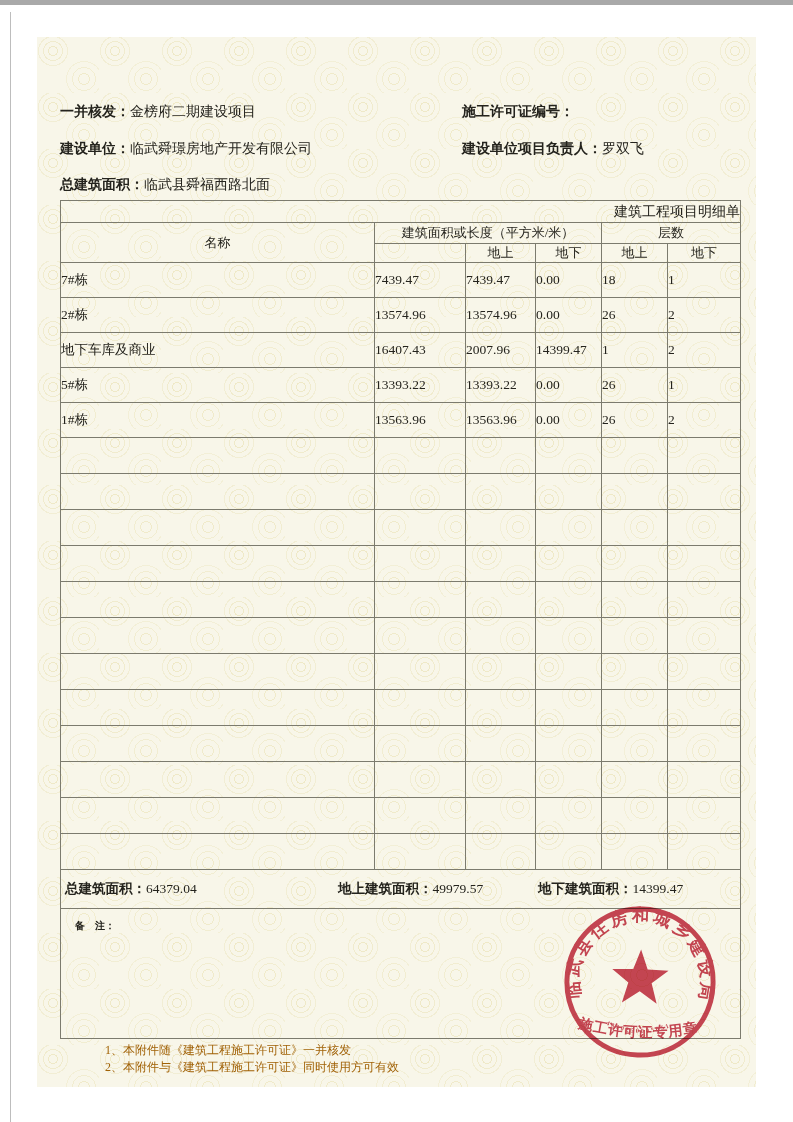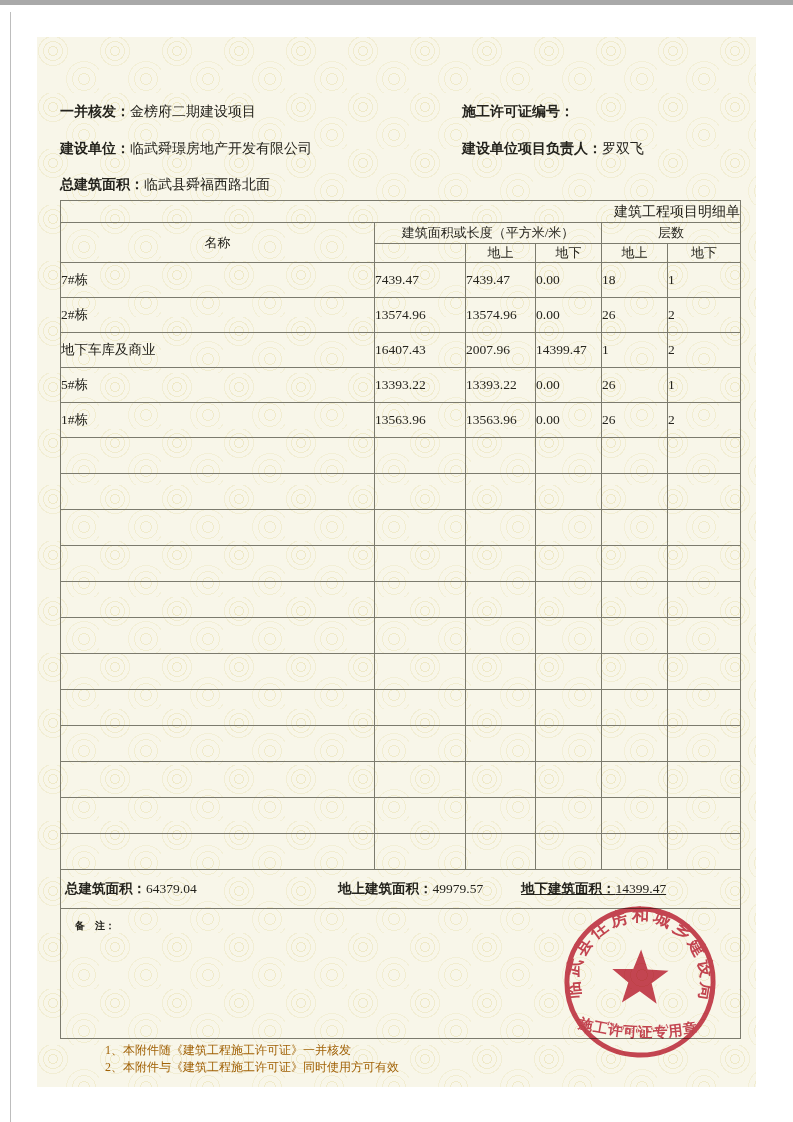--- a/index.html
+++ b/index.html
@@ -64,21 +64,21 @@
   .empty-row td { height: 36px; }
   td.cname { padding-left: 6px; text-align: left; }
   td.cnum  { padding-left: 8px; text-align: left; }
   th.name-h { vertical-align: middle; }
   .totals-row td { height: 38px; }
   .totals-wrap { position: relative; height: 38px; line-height: 38px; }
   .tot { position: absolute; white-space: nowrap; font-size: 13.5px; }
   .tot .field-label { font-weight: bold; }
   .tot1 { left: 4px; }
   .tot2 { left: 277px; }
-  .tot3 { left: 460px; text-decoration: underline; }
+  .tot3 { left: 477px; }
   .remark-row td { height: 130px; vertical-align: top; }
   .remark-label { padding: 10px 0 0 14px; font-size: 10px; font-weight: bold; }
 
   .notes {
     position: absolute; left: 105px; top: 1042px;
     font-size: 12px; line-height: 17px; color: #a16207;
   }
   .seal {
     position: absolute; left: 561px; top: 903px; width: 158px; height: 158px;
     mix-blend-mode: multiply; opacity: .93;

